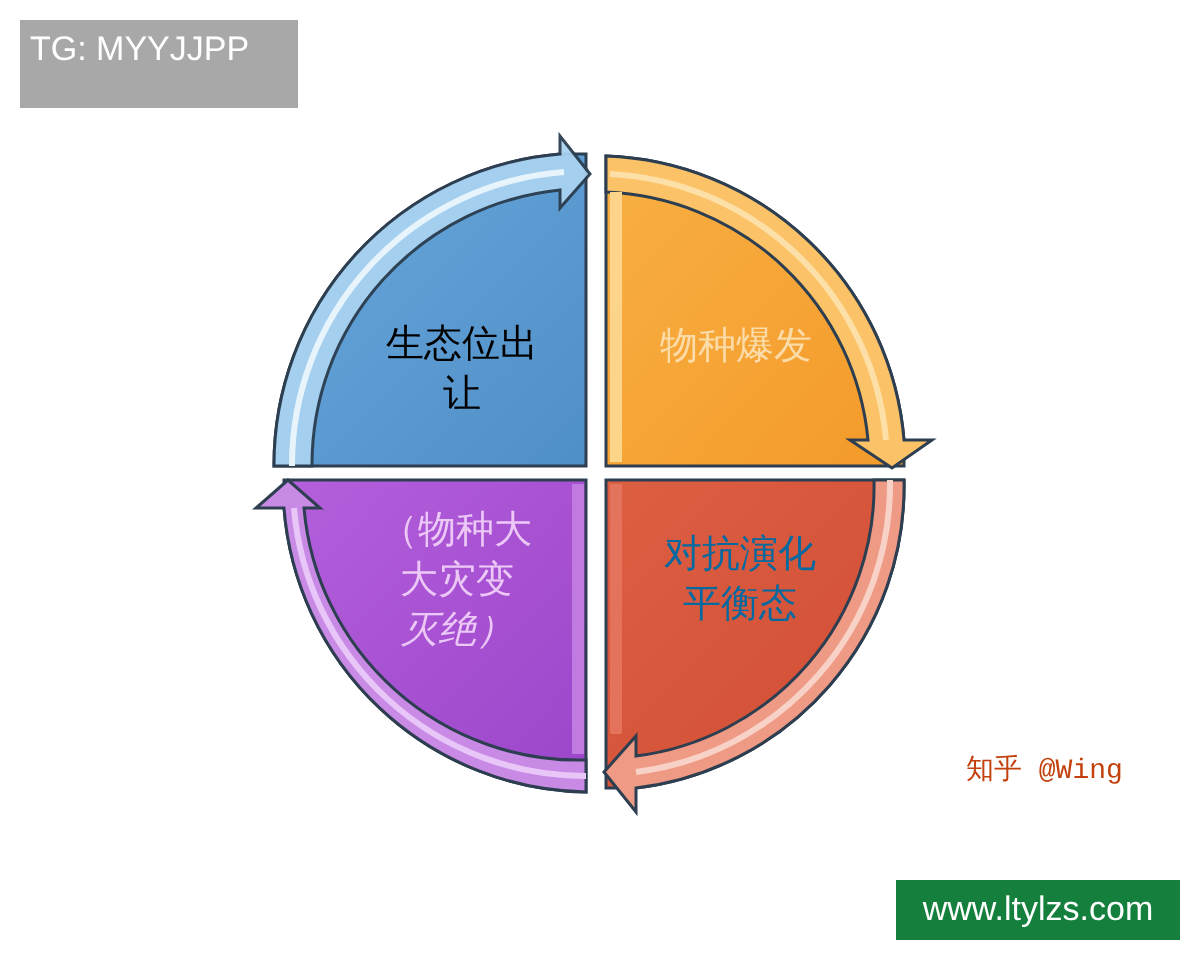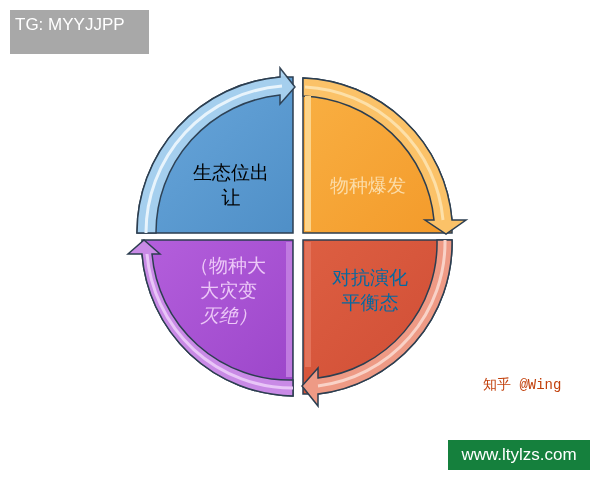--- a/index.html
+++ b/index.html
@@ -62,21 +62,21 @@
     <path d="M293,388 A146,146 0 0 1 147,254" fill="none" stroke="#e8c6f7" stroke-width="3"></path>
     <rect x="286" y="242" width="6" height="135" fill="#c07ae0"></rect>
   </g>
 </svg>
 
 <div class="qlabel" style="left:183px; top:160px; width:96px; color:#000000;">
   <div>生态位出</div>
   <div>让</div>
 </div>
 
-<div class="qlabel" style="left:320px; top:173px; width:96px; color:#fbdca8;">
+<div class="qlabel" style="left:320px; top:161px; width:96px; color:#fbdca8;">
   <div>物种爆发</div>
 </div>
 
 <div class="qlabel" style="left:322px; top:265px; width:96px; color:#0369a1;">
   <div>对抗演化</div>
   <div>平衡态</div>
 </div>
 
 <div class="qlabel" style="left:190px; top:253px; width:90px; color:#ecc8f7; text-align:left;">
   <div>（物种大</div>

